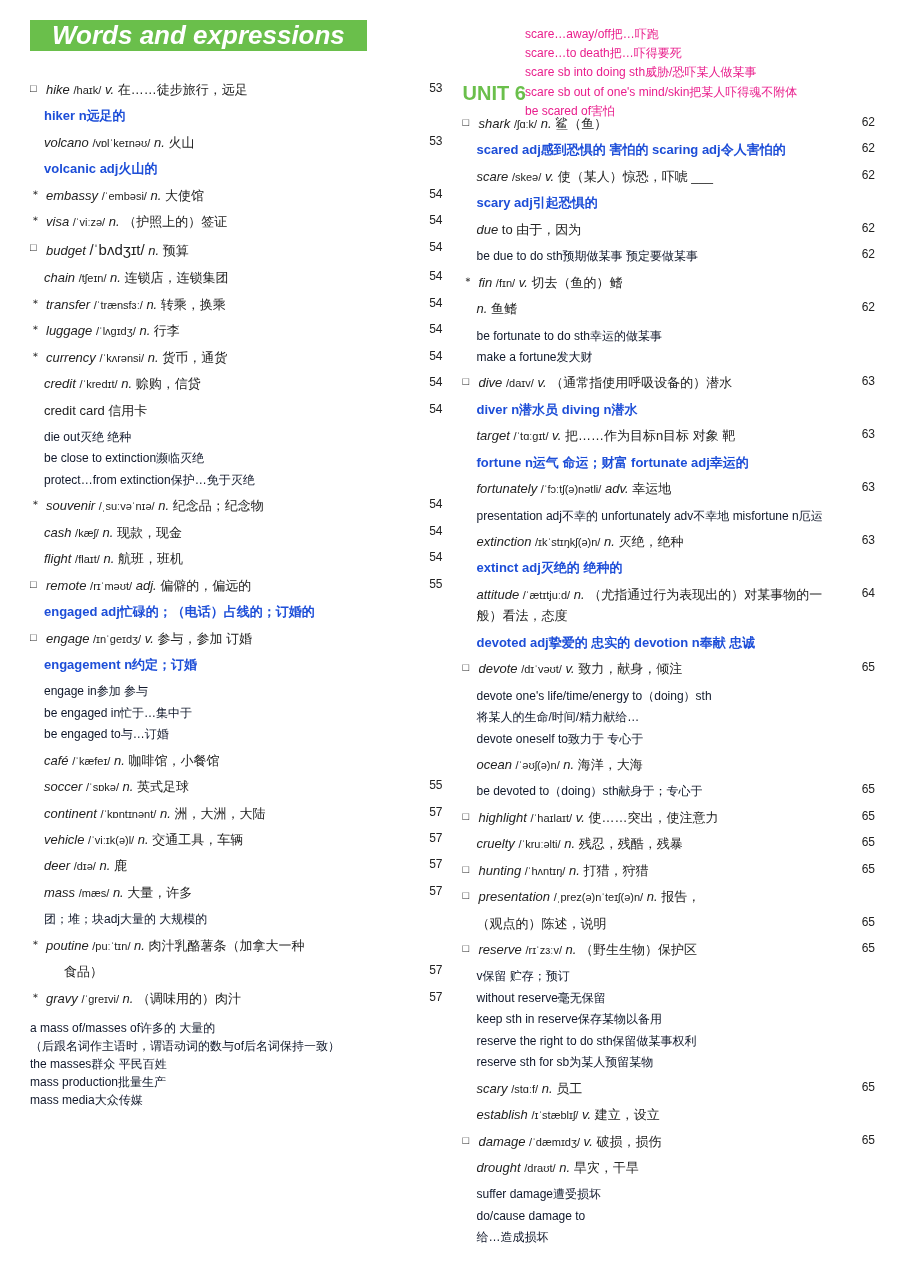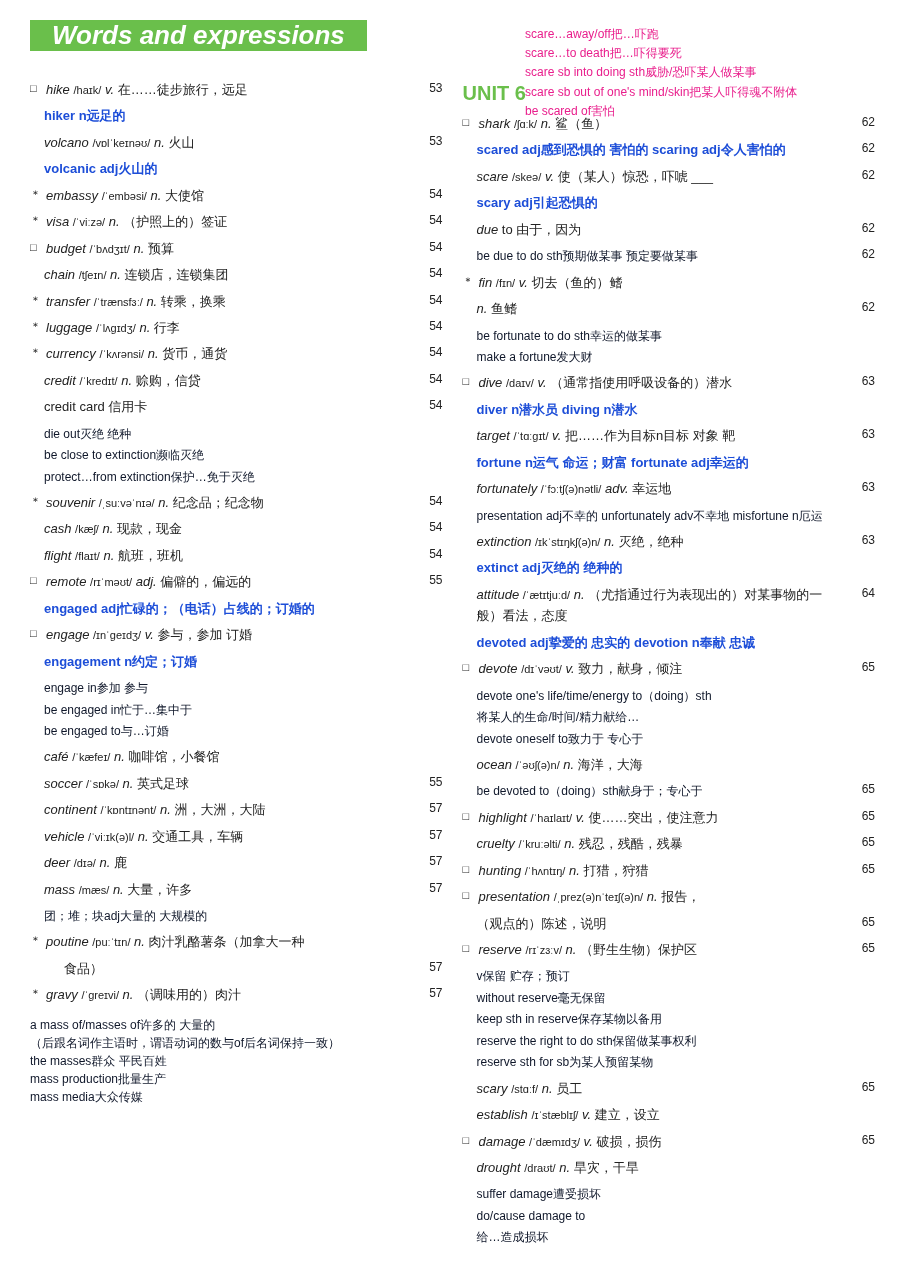--- a/index.html
+++ b/index.html
@@ -164,21 +164,21 @@
         <span class="entry-prefix star">＊</span>
         <div class="entry-content">
           <span><i>visa</i> <span style="font-size:11px">/ˈviːzə/</span> <i>n.</i> （护照上的）签证</span>
         </div>
         <span class="entry-pagenum">54</span>
       </div>
 
       <div class="entry-row">
         <span class="entry-prefix bullet">□</span>
         <div class="entry-content">
-          <span><i>budget</i> <span style="font-size:11px">/ˈbʌdʒɪt/</span> <i>n.</i> 预算</span>
+          <span><i>budget</i> <span style="font-size:15px">/ˈbʌdʒɪt/</span> <i>n.</i> 预算</span>
         </div>
         <span class="entry-pagenum">54</span>
       </div>
 
       <div class="entry-row">
         <span class="entry-prefix"></span>
         <div class="entry-content">
           <span><i>chain</i> <span style="font-size:11px">/tʃeɪn/</span> <i>n.</i> 连锁店，连锁集团</span>
         </div>
         <span class="entry-pagenum">54</span>

